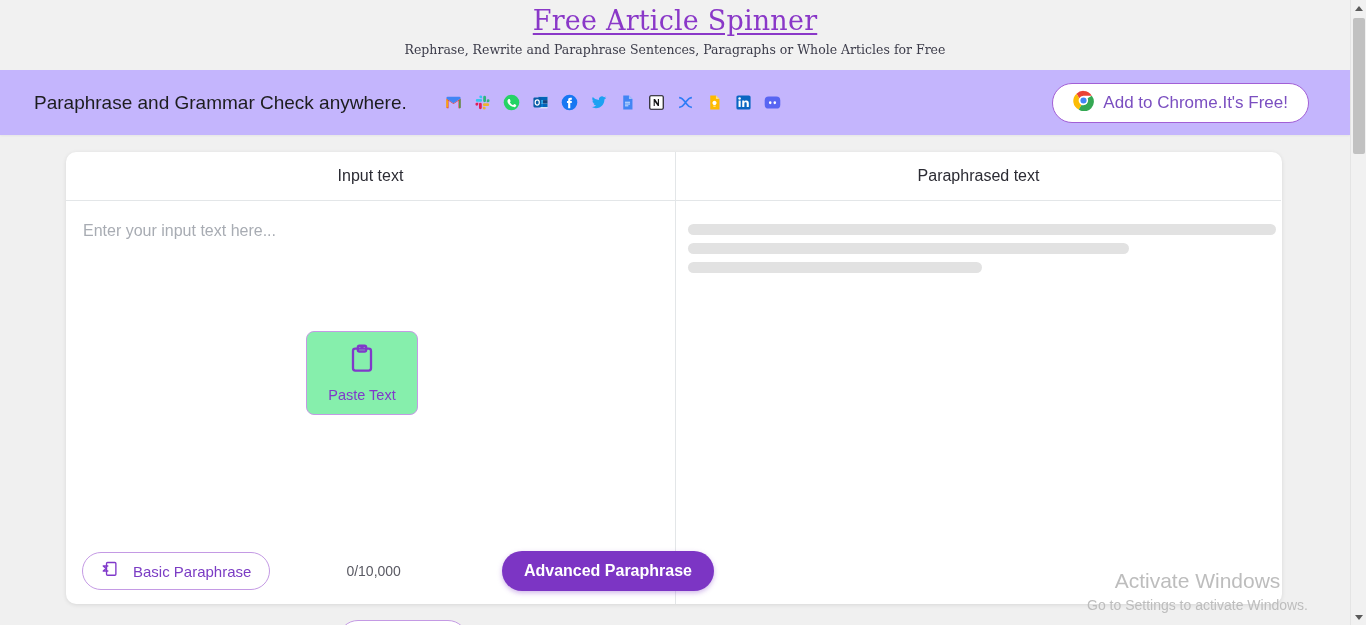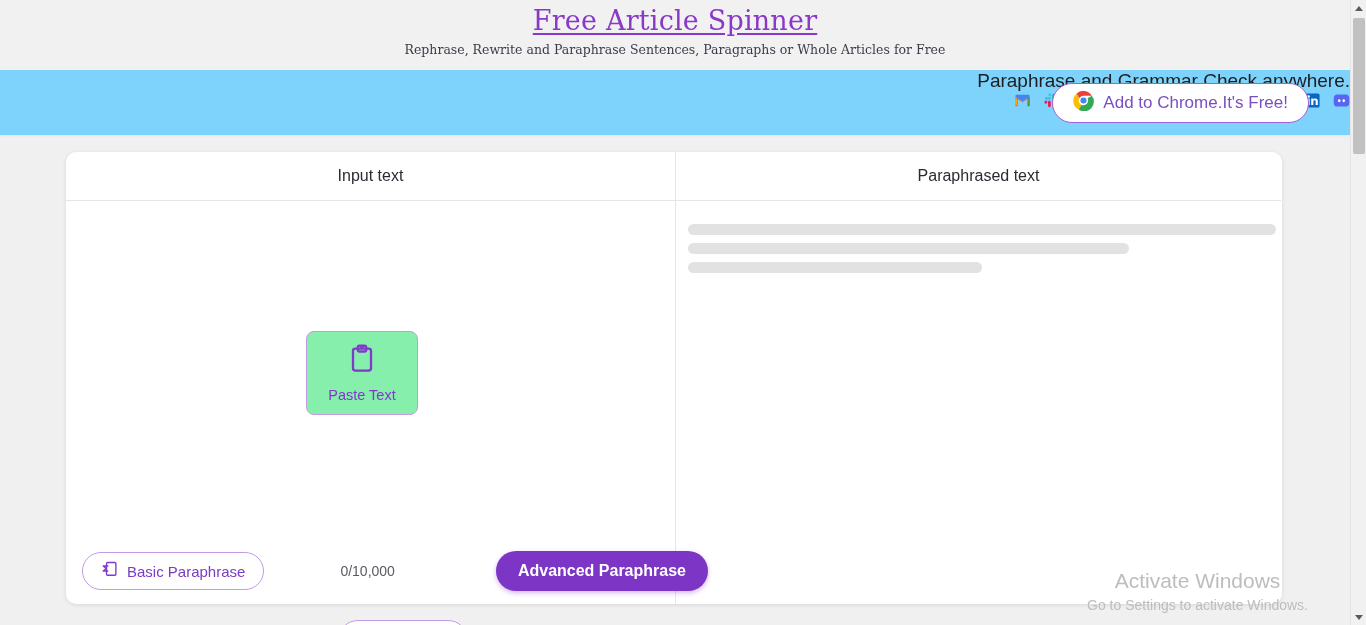--- a/index.html
+++ b/index.html
@@ -40,25 +40,24 @@
   .brand-sub {
     font-family: "DejaVu Serif", serif;
     font-size: 12.5px;
     color: #3c3c4a;
     margin-top: 5px;
   }
 
   
   .promobar {
     width: 100%; height: 65px;
-    background: #7dd3fc;
-    display: flex; align-items: flex-end;
+    background: #c4b5fd;
+    display: flex; align-items: center;
     position: relative;
     box-shadow: 0 1px 2px rgba(0,0,0,.05);
-    flex-direction: column;
   }
   .promo-text {
     font-size: 19px; color: #1d1d1f;
     margin-left: 34px;
     white-space: nowrap;
   }
   .app-icons {
     display: flex; align-items: center; gap: 12px;
     margin-left: 38px;
   }
@@ -140,21 +139,21 @@
 
   
   .actions {
     position: absolute; left: 0; right: 0; bottom: 0;
     height: 66px;
     display: flex; align-items: center;
   }
   .basic-btn {
     margin-left: 16px;
     height: 38px;
-    display: flex; align-items: center; gap: 9px;
+    display: flex; align-items: center; gap: 15px;
     padding: 0 18px;
     border: 1.4px solid #c49ae4;
     border-radius: 20px;
     background: #fff;
     cursor: pointer;
   }
   .basic-btn .blabel { font-size: 15px; color: #7b3cc4; white-space: nowrap; font-weight: 500; }
 
   .counter {
     font-size: 14px; color: #5a5a63;
@@ -342,20 +341,21 @@
       </span>
       <span class="label">Add to Chrome.It's Free!</span>
     </div>
   </div>
 
   <div class="card">
 
     <div class="pane left">
       <div class="pane-head">Input text</div>
       <div class="pane-body">
+        <div class="placeholder">Enter your input text here...</div>
 
         <div class="paste-btn">
           <span>
             <svg width="28" height="30" viewBox="0 0 24 26">
               <rect x="4.2" y="4" width="15.6" height="19" rx="2" fill="none" stroke="#8039ca" stroke-width="2"></rect>
               <rect x="8.4" y="1.5" width="7.2" height="5" rx="1.4" fill="none" stroke="#8039ca" stroke-width="2"></rect>
               <circle cx="12" cy="2.8" r="1.3" fill="#8039ca"></circle>
             </svg>
           </span>
           <span class="plabel">Paste Text</span>

